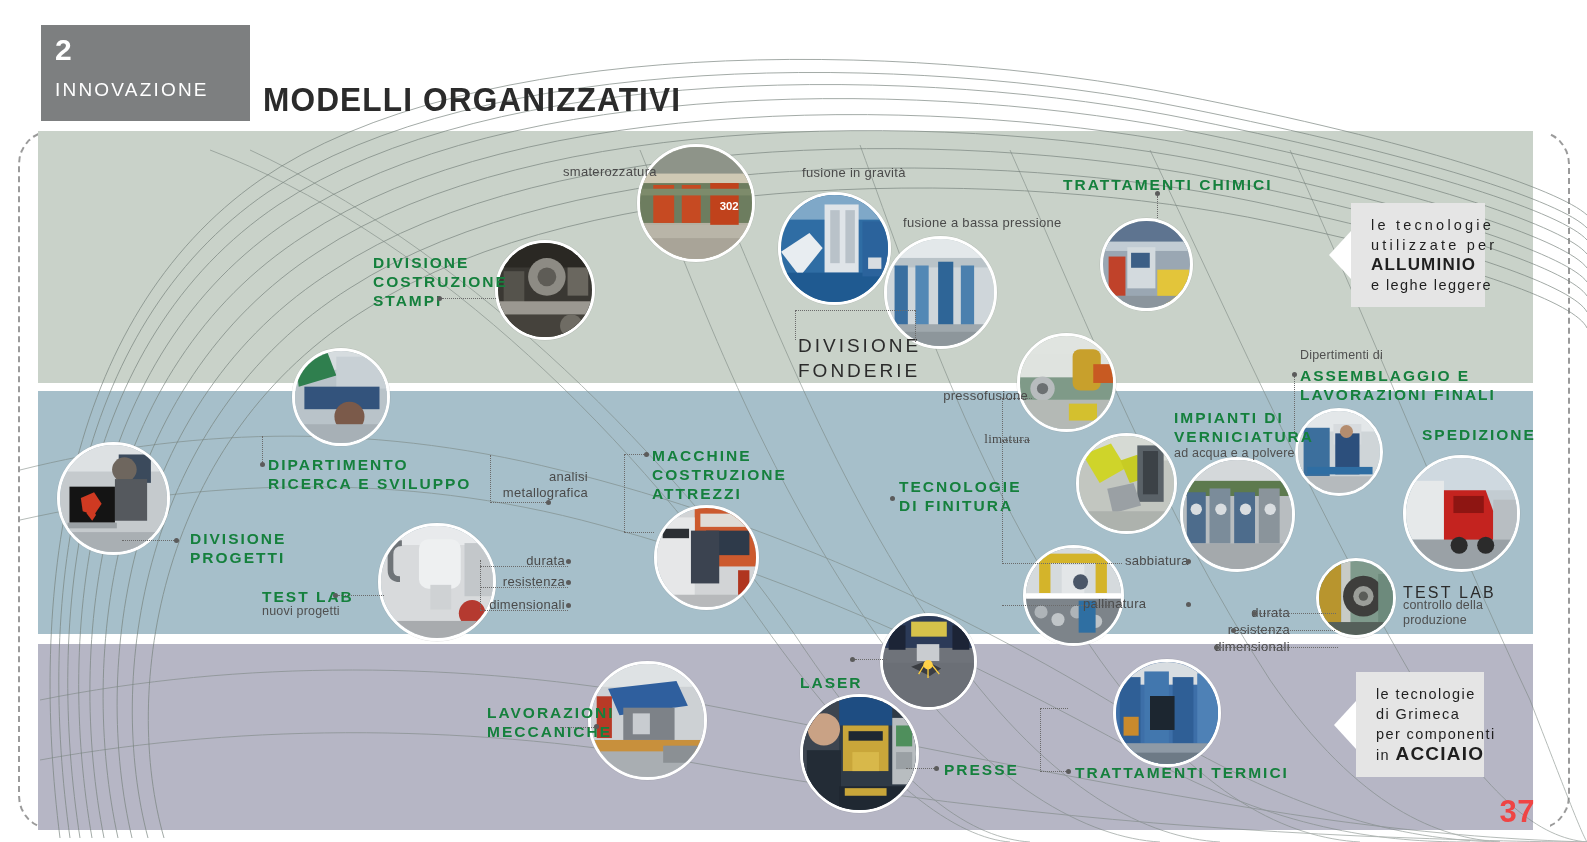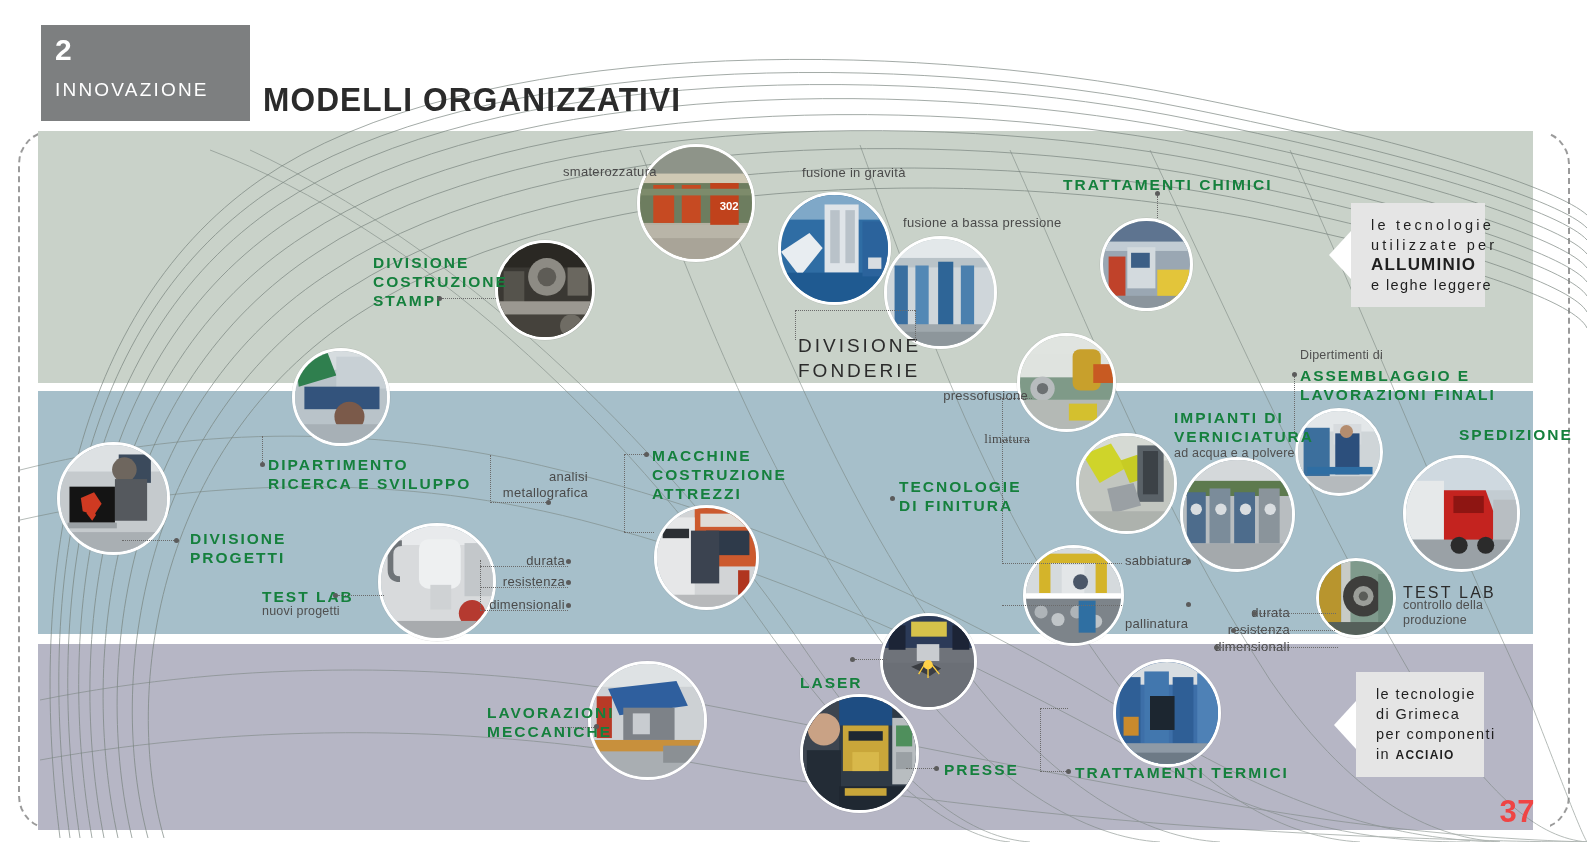--- a/index.html
+++ b/index.html
@@ -445,21 +445,21 @@
       <rect x="0" y="54" width="101" height="47" fill="#7d848a"></rect>
       <circle cx="16" cy="68" r="7" fill="#aeb4b8"></circle>
       <circle cx="34" cy="76" r="7" fill="#c0c5c8"></circle>
       <circle cx="54" cy="68" r="7" fill="#aeb4b8"></circle>
       <circle cx="74" cy="78" r="7" fill="#bfc4c7"></circle>
       <rect x="56" y="56" width="18" height="34" fill="#2f6fa2"></rect>
     </svg>
   </div>
   <div class="lbl lbl-minor" style="left:1125px; top:553px;">sabbiatura</div>
   <div class="dot" style="left:1186px; top:559px;"></div>
-  <div class="lbl lbl-minor" style="left:1125px; top:596px;margin-top:20px;">pallinatura</div>
+  <div class="lbl lbl-minor" style="left:1083px; top:596px;">pallinatura</div>
   <div class="dot" style="left:1186px; top:602px;"></div>
 
   <div class="bubble" style="left:1180px; top:457px; width:115px; height:115px;">
     <svg class="ph" viewBox="0 0 115 115" preserveAspectRatio="none">
       <rect width="115" height="115" fill="#b8bdc0"></rect>
       <rect y="0" width="115" height="24" fill="#d4d8da"></rect>
       <rect x="0" y="22" width="115" height="16" fill="#5d7a4e"></rect>
       <rect x="4" y="34" width="20" height="54" fill="#4d6c8c"></rect>
       <rect x="28" y="30" width="22" height="58" fill="#7b8c9a"></rect>
       <rect x="54" y="34" width="22" height="54" fill="#4d6c8c"></rect>
@@ -499,21 +499,21 @@
       <rect y="0" width="117" height="34" fill="#cfd9e0"></rect>
       <rect x="0" y="24" width="40" height="62" fill="#e6e9ea"></rect>
       <path d="M40,34 L84,34 L92,56 L92,90 L40,90 Z" fill="#c4231f"></path>
       <rect x="50" y="40" width="32" height="18" fill="#8e1512"></rect>
       <rect x="92" y="44" width="25" height="46" fill="#b8bec2"></rect>
       <rect x="0" y="86" width="117" height="31" fill="#9aa1a6"></rect>
       <circle cx="56" cy="92" r="9" fill="#2b2b2b"></circle>
       <circle cx="84" cy="92" r="9" fill="#2b2b2b"></circle>
     </svg>
   </div>
-  <div class="lbl lbl-major" style="left:1422px; top:425px;margin-left:37px;">SPEDIZIONE</div>
+  <div class="lbl lbl-major" style="left:1422px; top:425px;">SPEDIZIONE</div>
 
   <div class="bubble" style="left:1316px; top:558px; width:80px; height:80px;">
     <svg class="ph" viewBox="0 0 80 80" preserveAspectRatio="none">
       <rect width="80" height="80" fill="#7f9a8c"></rect>
       <rect x="0" y="0" width="24" height="80" fill="#b8952e"></rect>
       <rect x="24" y="0" width="10" height="80" fill="#c8cbc6"></rect>
       <circle cx="48" cy="38" r="22" fill="#3e3e3c"></circle>
       <circle cx="48" cy="38" r="11" fill="#9b9e99"></circle>
       <circle cx="48" cy="38" r="5" fill="#5a5c58"></circle>
       <rect x="64" y="14" width="16" height="52" fill="#6d8a7c"></rect>
@@ -610,18 +610,18 @@
   <div class="lbl lbl-major" style="left:1075px; top:763px;">TRATTAMENTI TERMICI</div>
   <div class="dot" style="left:1066px; top:769px;"></div>
   <div class="leader" style="left:1040px; top:771px; width:28px;"></div>
   <div class="leader-v" style="left:1040px; top:708px; height:64px;"></div>
   <div class="leader" style="left:1040px; top:708px; width:28px;"></div>
 
   <div class="callout" style="left:1356px; top:672px; width:128px;">
     <div class="cl">le  tecnologie</div>
     <div class="cl">di Grimeca</div>
     <div class="cl">per componenti</div>
-    <div class="cl"><span>in </span><b style="font-size:12px;letter-spacing:1.2px;margin-top:12px;">ACCIAIO</b></div>
+    <div class="cl"><span>in </span><b style="font-size:19px;letter-spacing:1.2px;margin-top:12px;">ACCIAIO</b></div>
   </div>
 
   <div class="page-num">37</div>
 
 </div>
 
 </body></html>

